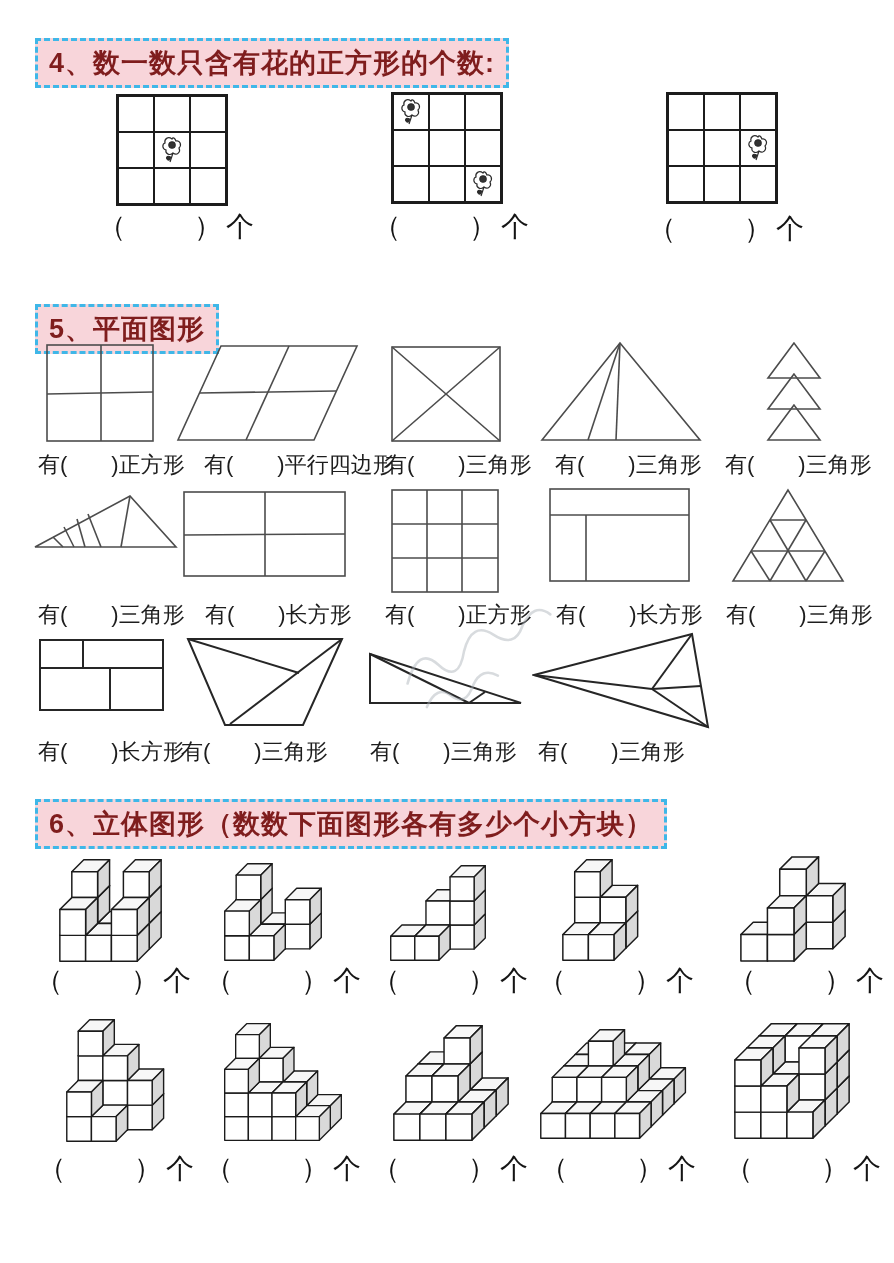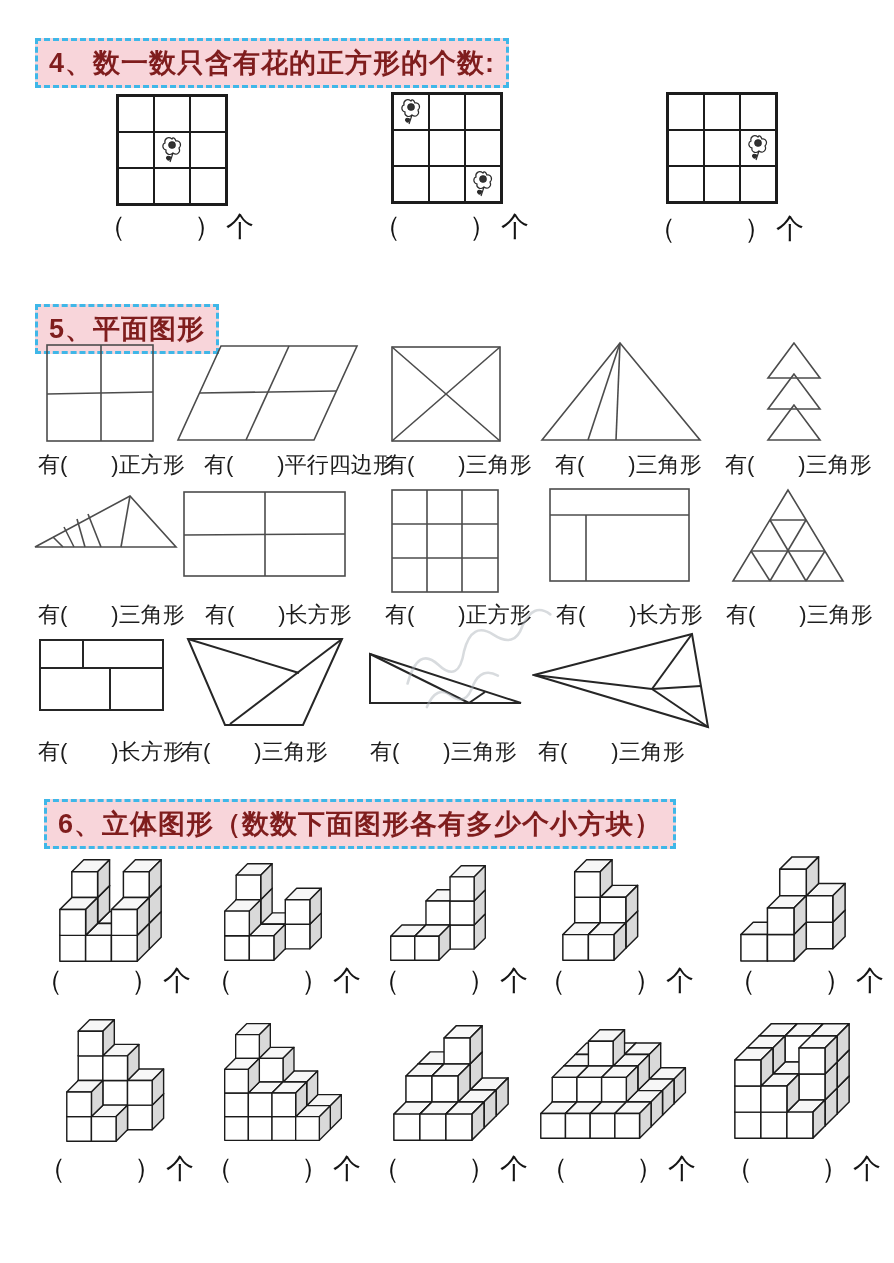--- a/index.html
+++ b/index.html
@@ -246,21 +246,21 @@
   <div class="shape-label" style="left:370px;top:737px;">有(　　)三角形</div>
   <div class="shape-label" style="left:538px;top:737px;">有(　　)三角形</div>
 
   <div class="watermark">
     <svg width="180" height="140" viewBox="0 0 180 140">
         <path d="M8 95 q18 -35 34 -12 t28 -8 q14 -28 32 -10 t30 -2 q16 -22 30 -6"></path>
         <path d="M22 122 q14 -20 26 -6 t24 -6 q12 -16 26 -4"></path>
       </svg>
   </div>
 
-  <div class="sec-title" style="left:35px;top:799px;margin-left:9px;">6、立体图形（数数下面图形各有多少个小方块）</div>
+  <div class="sec-title" style="left:35px;top:799px;">6、立体图形（数数下面图形各有多少个小方块）</div>
 
   <div class="cube-fig" style="left:28px;top:858px;width:165px;height:105px;">
       <svg width="105.0" height="105.0" viewBox="-2 -112 114 114" stroke="#1b1b1b" stroke-width="1.6" stroke-linejoin="round">
         <polygon points="13,-41 26,-54 54,-54 41,-41" fill="#f7f7f7"></polygon>
         <polygon points="41,-41 54,-54 54,-26 41,-13" fill="#d9d9d9"></polygon>
         <polygon points="13,-41 41,-41 41,-13 13,-13" fill="#ffffff"></polygon>
         <polygon points="41,-41 54,-54 82,-54 69,-41" fill="#f7f7f7"></polygon>
         <polygon points="69,-41 82,-54 82,-26 69,-13" fill="#d9d9d9"></polygon>
         <polygon points="41,-41 69,-41 69,-13 41,-13" fill="#ffffff"></polygon>
         <polygon points="69,-41 82,-54 110,-54 97,-41" fill="#f7f7f7"></polygon>

